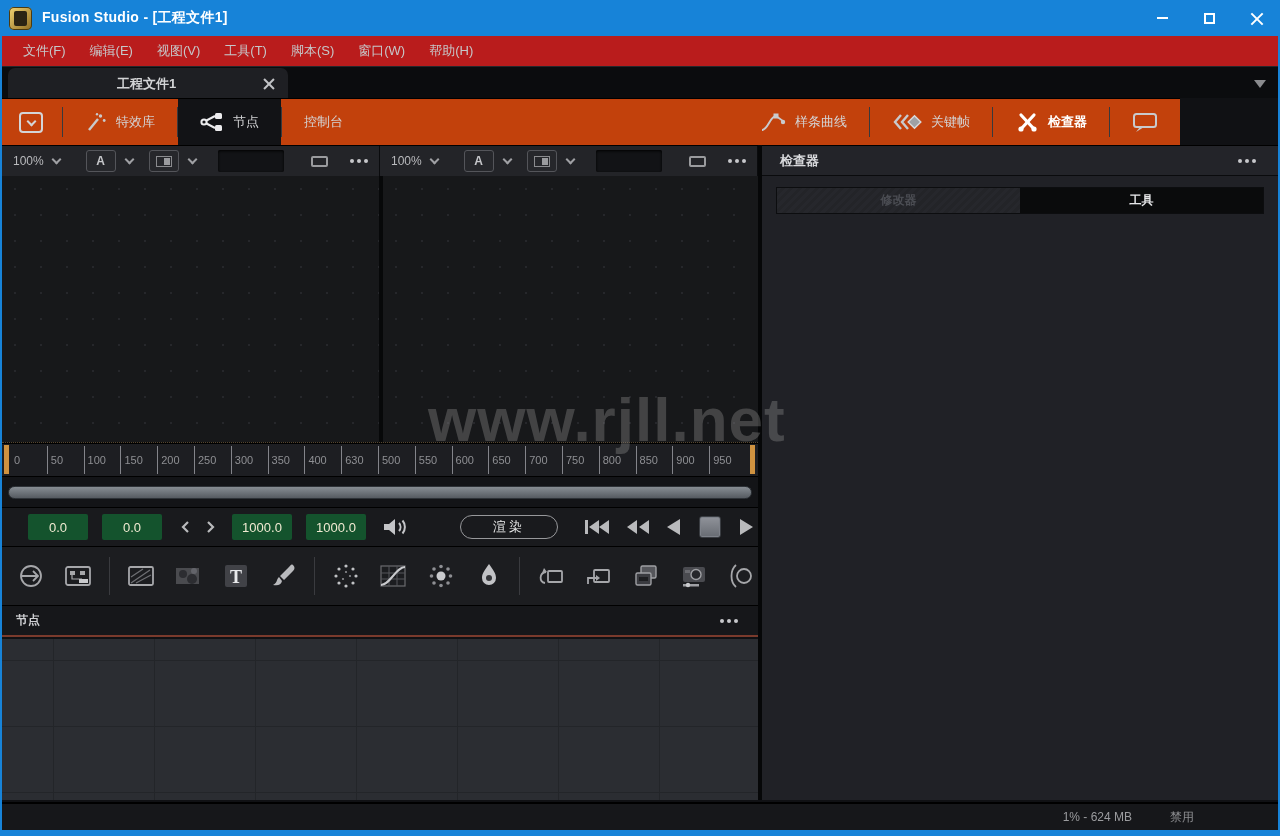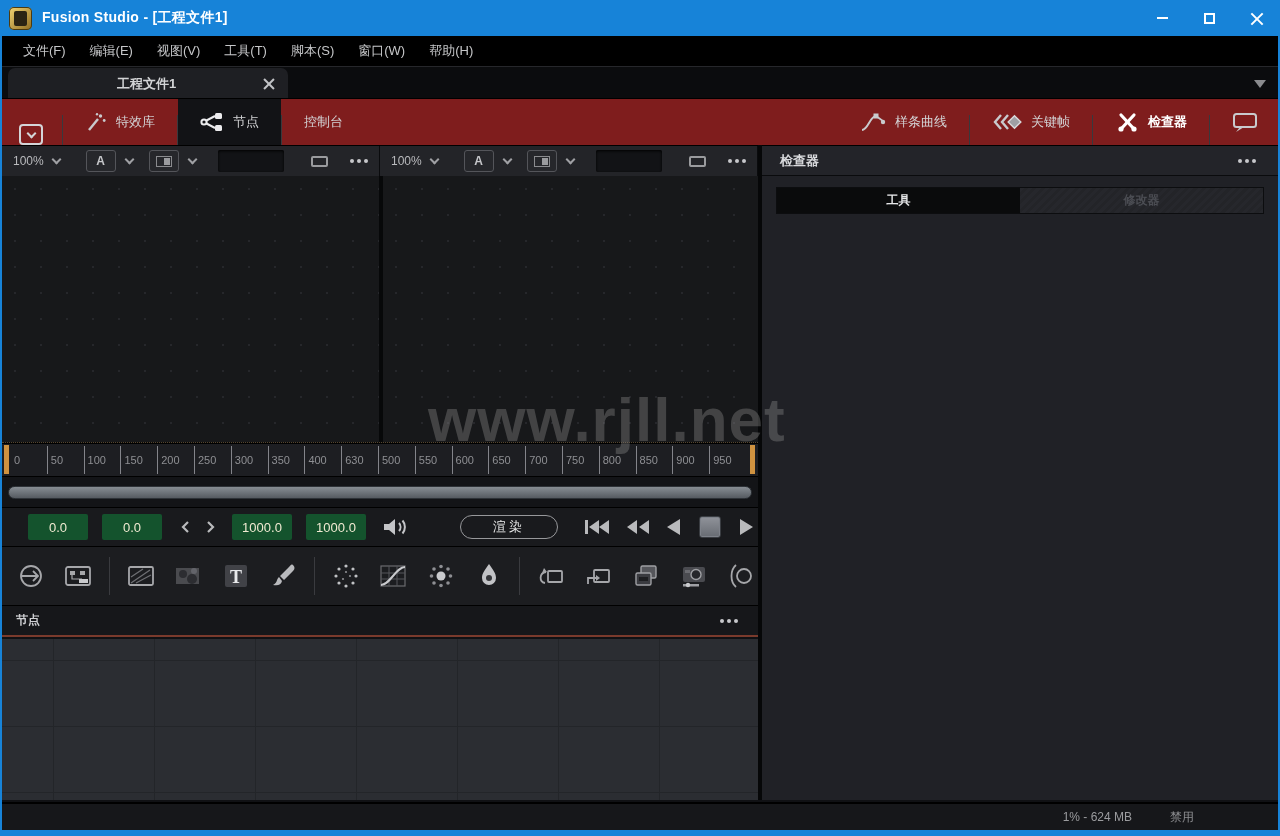--- a/index.html
+++ b/index.html
@@ -20,40 +20,40 @@
   .win-btn { width:47px; height:100%; display:flex; align-items:center; justify-content:center; }
   .g-min { width:11px; height:2px; background:#fff; }
   .g-max { width:11px; height:11px; border:2px solid #fff; }
   .g-close { position:relative; width:13px; height:13px; }
   .g-close::before,.g-close::after { content:""; position:absolute; left:6px; top:-1px;
               width:2px; height:16px; background:#fff; }
   .g-close::before { transform:rotate(45deg); } .g-close::after { transform:rotate(-45deg); }
 
   
   .menubar { position:absolute; top:36px; left:0; width:1280px; height:30px;
-             background:#000000; display:flex; align-items:flex-start; padding-left:11px; }
+             background:#b91c1c; display:flex; align-items:flex-start; padding-left:11px; }
   .menu-item { color:#c6c7c9; font-size:13px; padding:0 12px; line-height:30px; }
 
   
   .tabrow { position:absolute; top:66px; left:0; width:1280px; height:32px;
             background:#0b0c0e; border-top:1px solid #26272b; }
   .tab { position:absolute; left:8px; top:1px; width:280px; height:31px; background:#1e1f23;
          border-radius:7px 7px 0 0; display:flex; align-items:center; }
   .tab-label { flex:1; text-align:center; color:#d2d3d5; font-size:13px; font-weight:700; padding-left:22px; }
   .xicon { position:relative; width:11px; height:11px; margin-right:14px; }
   .xicon::before,.xicon::after { content:""; position:absolute; left:5px; top:-1px; width:2px;
          height:14px; background:#c2c3c6; }
   .xicon::before { transform:rotate(45deg); } .xicon::after { transform:rotate(-45deg); }
   .tab-caret { position:absolute; right:14px; top:13px; width:0; height:0;
          border-left:6px solid transparent; border-right:6px solid transparent;
          border-top:8px solid #8a8b8e; }
 
   
-  .toolbar { position:absolute; top:98px; left:0; width:1280px; height:47px; background:#7f1d1d;
-             border-top:1px solid #000; display:flex; align-items:flex-end; }
+  .toolbar { position:absolute; top:98px; left:0; width:1180px; height:47px; background:#c2410c;
+             border-top:1px solid #000; display:flex; align-items:center; }
   .tb-div { width:1px; height:30px; background:#38393d; }
   .tb-btn { display:flex; align-items:center; gap:9px; color:#d4d5d7; font-size:13px;
             height:100%; padding:0 22px; }
   .tb-btn.active { background:#121316; }
   .tb-btn.bright { color:#ffffff; font-weight:700; }
   .toggle-box { width:24px; height:21px; border:2px solid #d4d5d8; border-radius:4px;
                 display:flex; align-items:center; justify-content:center; margin:0 19px; }
   .chev { width:7px; height:7px; border-right:2px solid #9fa0a4; border-bottom:2px solid #9fa0a4;
           transform:rotate(45deg); margin-top:-3px; }
   .toggle-box .chev { border-color:#d4d5d8; margin-top:-2px; }
@@ -568,22 +568,22 @@
   </div>
   <div class="nodegrid"></div>
 
   <div class="vdivider"></div>
   <div class="inspector">
     <div class="insp-header">
       <span class="insp-title">检查器</span>
       <span class="dots"></span>
     </div>
     <div class="insp-tabs">
+      <span class="insp-tab inactive">修改器</span>
       <span class="insp-tab active">工具</span>
-      <span class="insp-tab inactive">修改器</span>
     </div>
   </div>
 
   <div class="statusbar">
     <span>1% - 624 MB</span>
     <span style="color:#8e8f92">禁用</span>
   </div>
 
   <div class="watermark">www.rjll.net</div>
 

